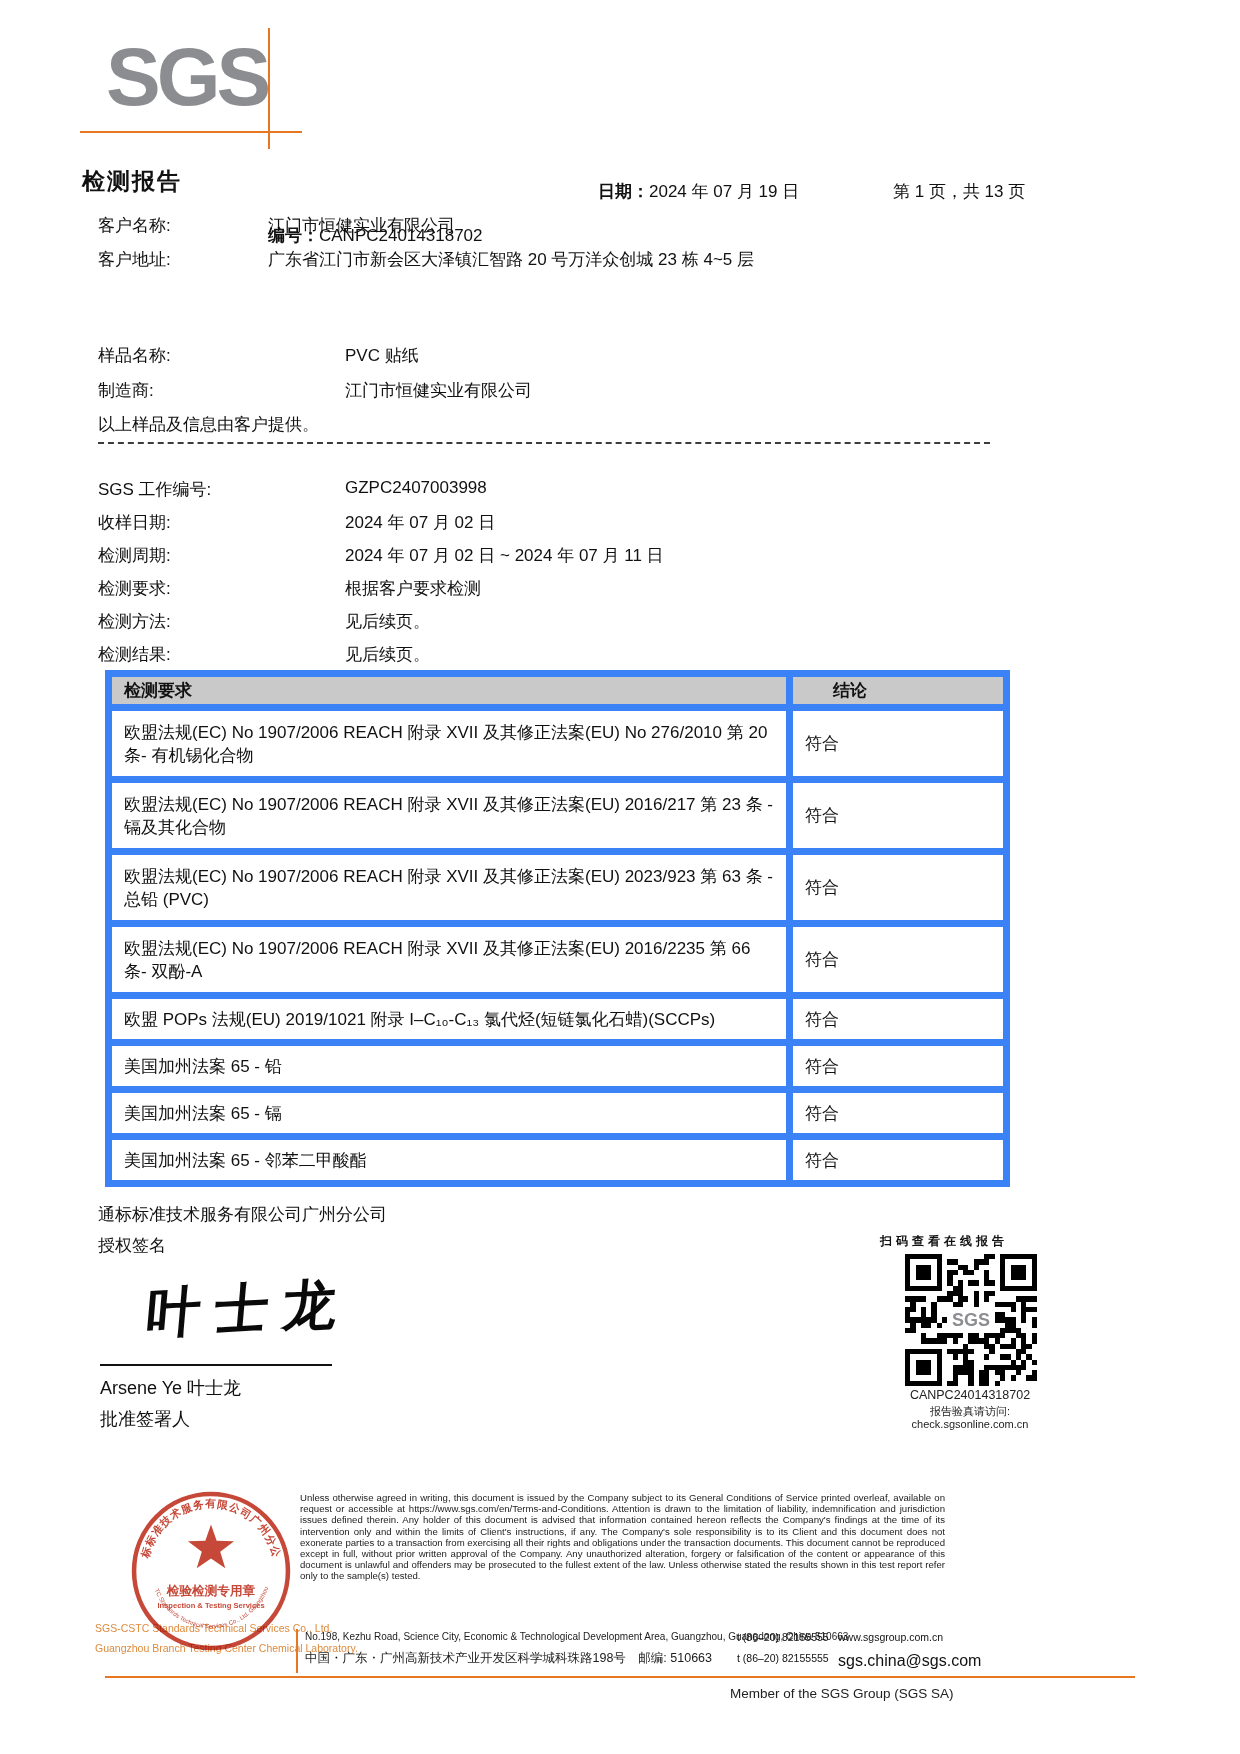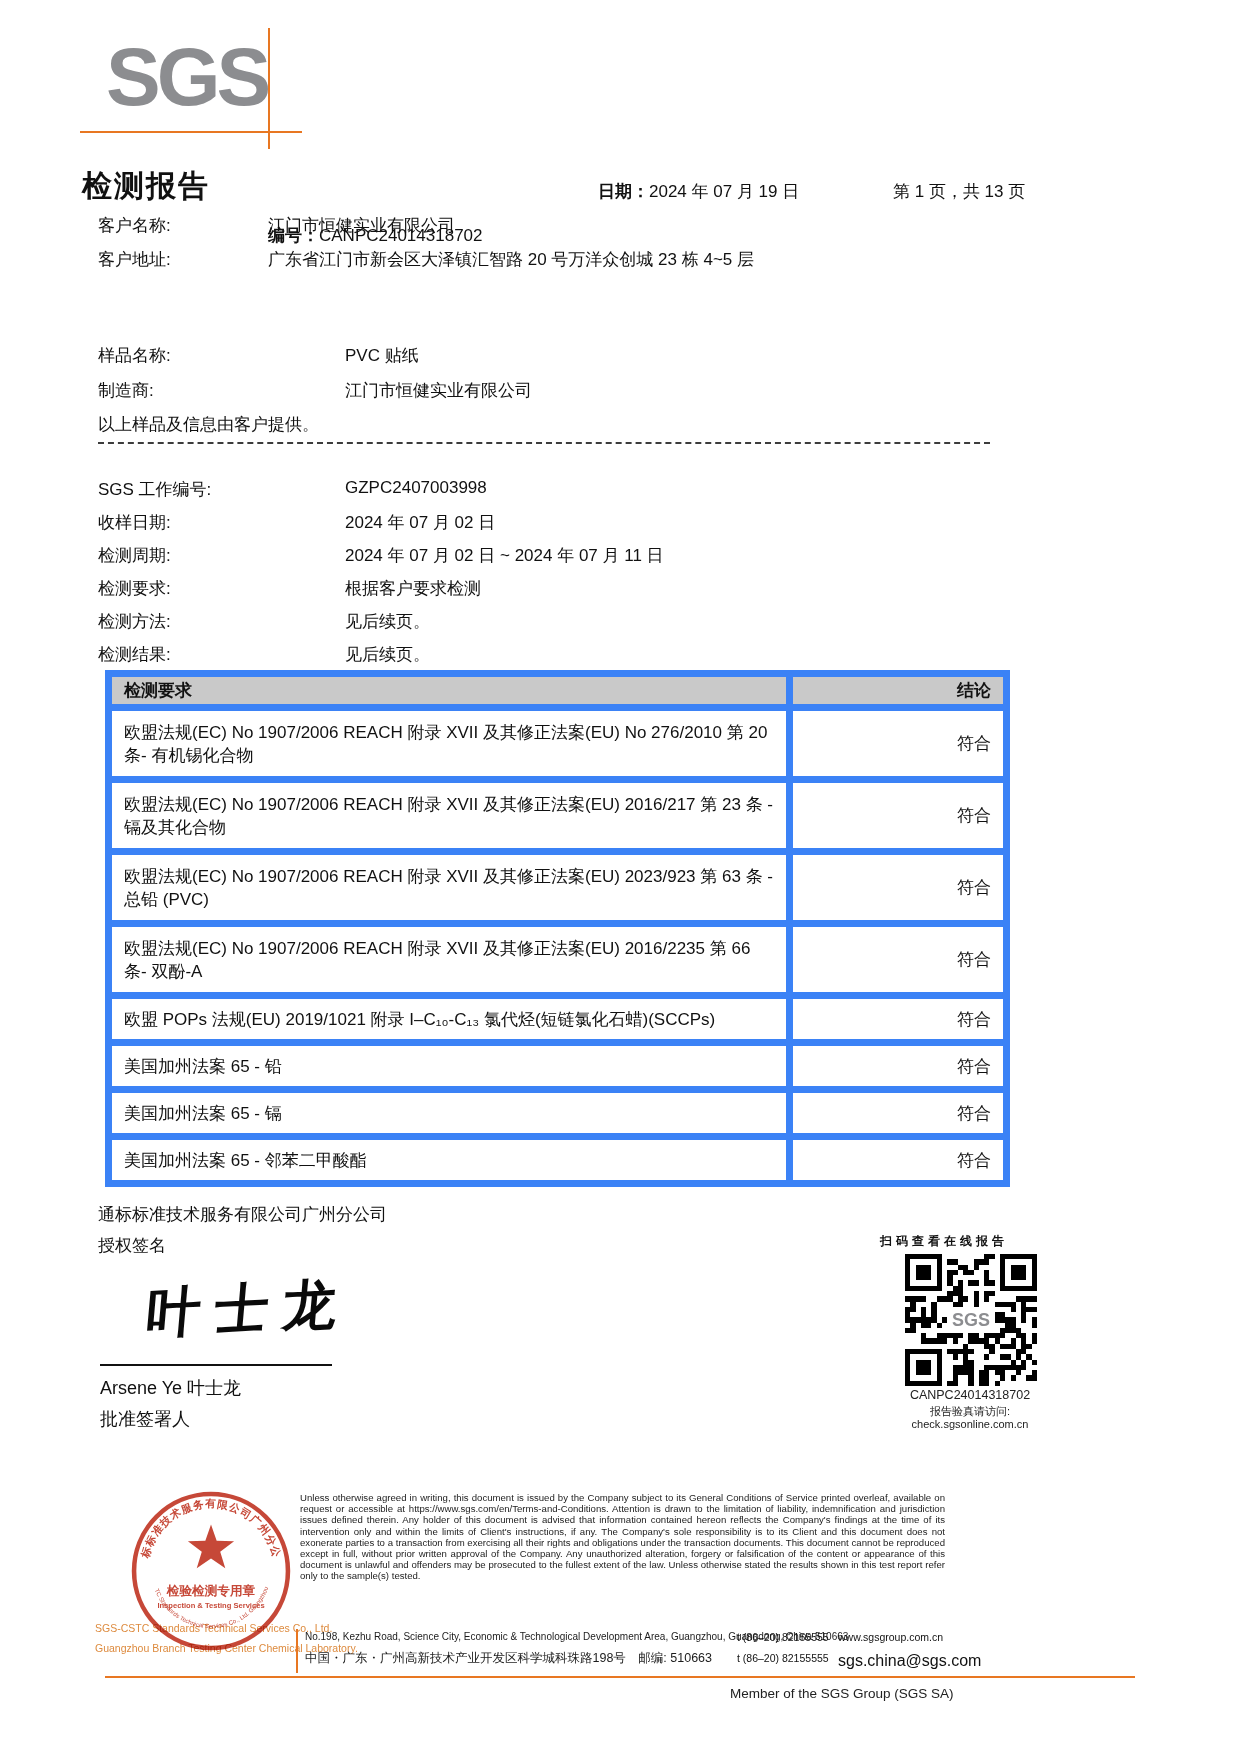--- a/index.html
+++ b/index.html
@@ -9,21 +9,21 @@
     font-family:"Liberation Sans",sans-serif;color:#111;overflow:hidden;
   }
   .abs{position:absolute;}
 
   
   .logo-text{left:106px;top:36px;font-size:82px;font-weight:bold;color:#8c8d90;letter-spacing:-4px;line-height:1;}
   .logo-hline{left:80px;top:131px;width:222px;height:2px;background:#e87722;}
   .logo-vline{left:268px;top:28px;width:2px;height:121px;background:#e87722;}
 
   
-  .title{left:82px;top:166px;font-size:30px;font-weight:bold;letter-spacing:2px;}
+  .title{left:82px;top:166px;font-size:23px;font-weight:bold;letter-spacing:2px;}
   .hdr{top:180px;font-size:17px;}
   .hdr b{font-weight:bold;}
   .hdr-no{left:268px;margin-top:44px;}
   .hdr-date{left:598px;}
   .hdr-page{left:893px;}
 
   
   .lbl{left:98px;font-size:17px;}
   .val{font-size:17px;}
   .v1{left:268px;}
@@ -40,22 +40,22 @@
   .jrow .jv{position:absolute;left:345px;font-size:17px;}
 
   
   table.results{
     position:absolute;left:105px;top:670px;width:905px;border-collapse:collapse;table-layout:fixed;
     font-size:17px;color:#111;
   }
   table.results th,table.results td{border:7px solid #3b82f6;padding:2px 12px;vertical-align:middle;}
   table.results{border:2px solid #3a3a3a;}
   table.results thead th{background:#c9c9c9;height:32px;text-align:left;font-weight:bold;}
-  table.results thead th.c{text-align:right;padding-left:40px;}
-  table.results td.c{text-align:right;}
+  table.results thead th.c{text-align:left;padding-left:40px;}
+  table.results td.c{text-align:left;}
   tr.h2 td{height:72px;}
   tr.h1 td{height:47px;}
 
   
   .sig-company{left:98px;top:1203px;font-size:17px;}
   .sig-label{left:98px;top:1234px;font-size:17px;}
   .sig-hand{left:150px;top:1278px;font-size:54px;font-weight:bold;letter-spacing:14px;color:#0a0a0a;
             transform:rotate(-3deg) skewX(-8deg);transform-origin:left top;}
   .sig-line{left:100px;top:1364px;width:232px;height:2px;background:#111;}
   .sig-name{left:100px;top:1376px;font-size:18px;}

